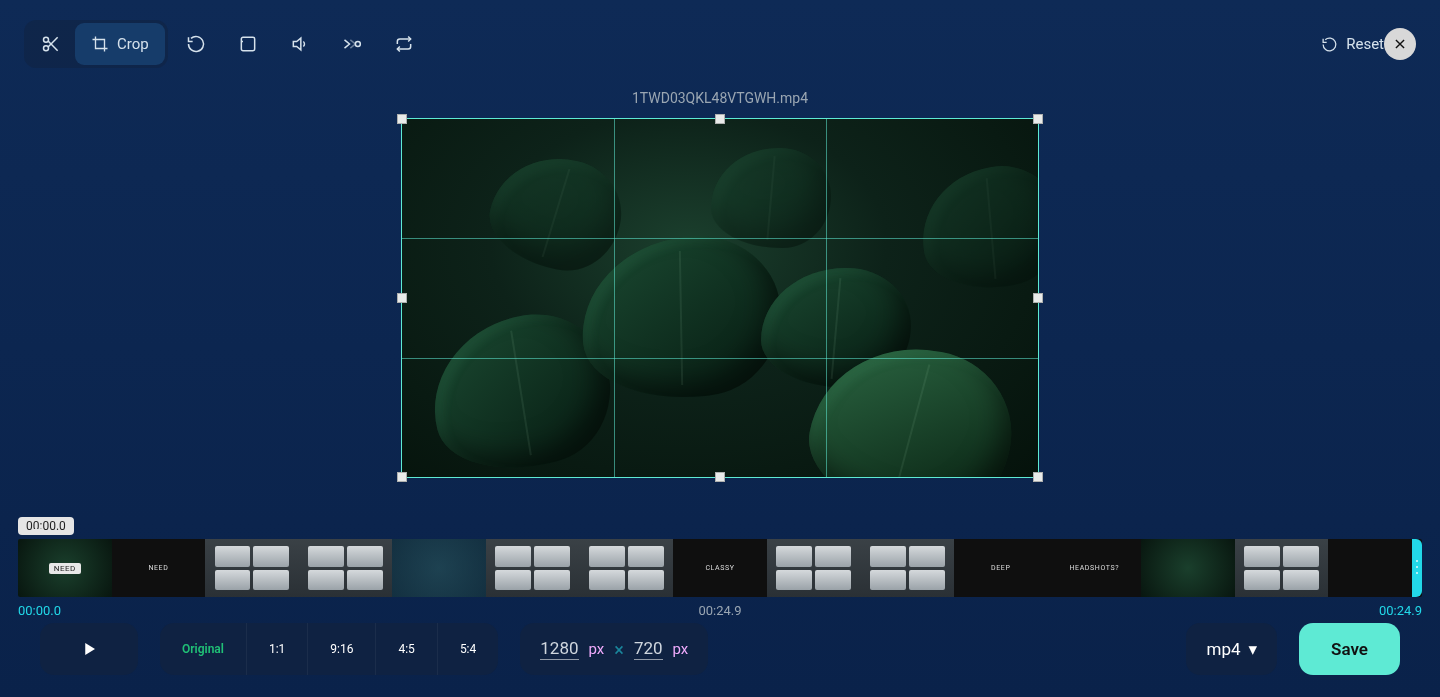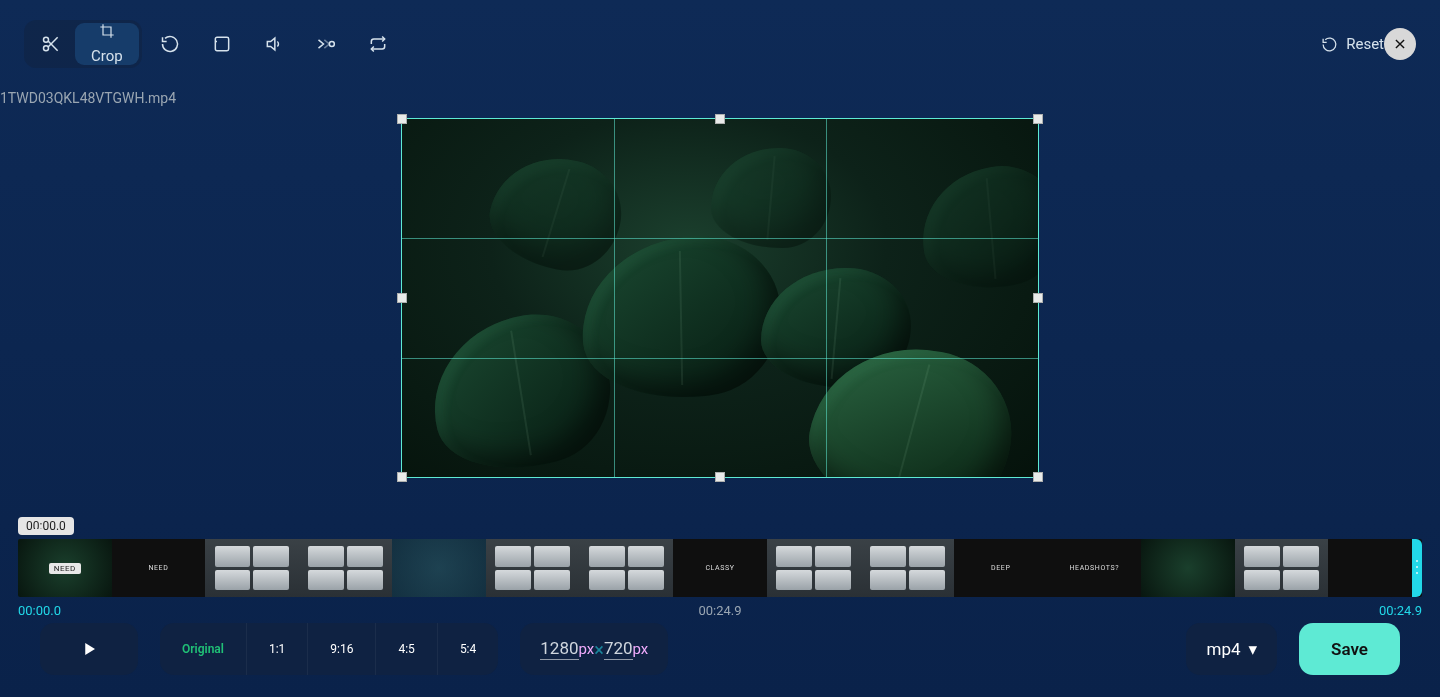--- a/index.html
+++ b/index.html
@@ -25,37 +25,37 @@
   }
 
   
   .topbar{
     display:flex;align-items:center;justify-content:space-between;
     padding:20px 24px 0 24px;
   }
   .tool-group{display:flex;align-items:center;gap:4px}
   .tool-btn{
     width:48px;height:42px;display:flex;align-items:center;justify-content:center;
-    border-radius:10px;color:#d6e2ec;flex-direction:column;
+    border-radius:10px;color:#d6e2ec;
   }
   .tool-btn.active{background:var(--pill-active)}
   .tool-btn.with-label{width:auto;padding:0 16px;gap:8px;font-size:15px}
   .cut-active-block{display:flex;background:rgba(16,34,66,.55);border-radius:12px;padding:3px}
   .cut-active-block .tool-btn{border-radius:9px}
 
   .tb-right{display:flex;align-items:center;}
   .reset-link{display:flex;align-items:center;gap:8px;font-size:15px;color:#d6e2ec}
   .close-btn{
     width:32px;height:32px;border-radius:50%;
     background:#d8d8d8;color:#111;display:flex;align-items:center;justify-content:center;
   }
 
   
   .filename{
-    font-size:14px;color:var(--text-dim);margin-top:22px;
+    text-align:center;font-size:14px;color:var(--text-dim);margin-top:22px;
   }
 
   
   .preview-wrap{position:relative;margin:12px auto 0;width:638px;height:360px}
   .preview{
     width:100%;height:100%;
     background:radial-gradient(ellipse at 45% 35%, #1b3f2d 0%, #0d2219 40%, #05120b 100%);
     position:relative;overflow:hidden;
   }
   .leaf{position:absolute;border-radius:56% 42% 40% 58% / 60% 48% 52% 40%;
@@ -127,21 +127,21 @@
     display:flex;align-items:center;justify-content:center;color:#fff;
   }
   .ratio-group,.dim-group{display:flex;border-radius:14px;overflow:hidden}
   .ratio-btn{
     background:var(--pill);color:#fff;font-size:12px;
     padding:0 22px;height:52px;display:flex;align-items:center;justify-content:center;
     border-right:1px solid rgba(255,255,255,.05);
   }
   .ratio-btn:last-child{border-right:none}
   .ratio-btn.active{color:var(--green);font-weight:600}
-  .dim-group{background:var(--pill);height:52px;align-items:center;padding:0 20px;}
+  .dim-group{background:var(--pill);height:52px;align-items:center;padding:0 20px;gap:10px}
   .dim-val{font-size:17px;border-bottom:1px solid rgba(255,255,255,.55);padding-bottom:1px}
   .dim-unit{font-size:15px;color:#f0abfc}
   .dim-x{color:rgba(34,216,232,.55);font-size:18px}
 
   .spacer{flex:1}
   .fmt-btn{
     background:var(--pill);height:52px;border-radius:14px;padding:0 20px;
     display:flex;align-items:center;gap:8px;color:#fff;font-size:17px;
   }
   .save-btn{

